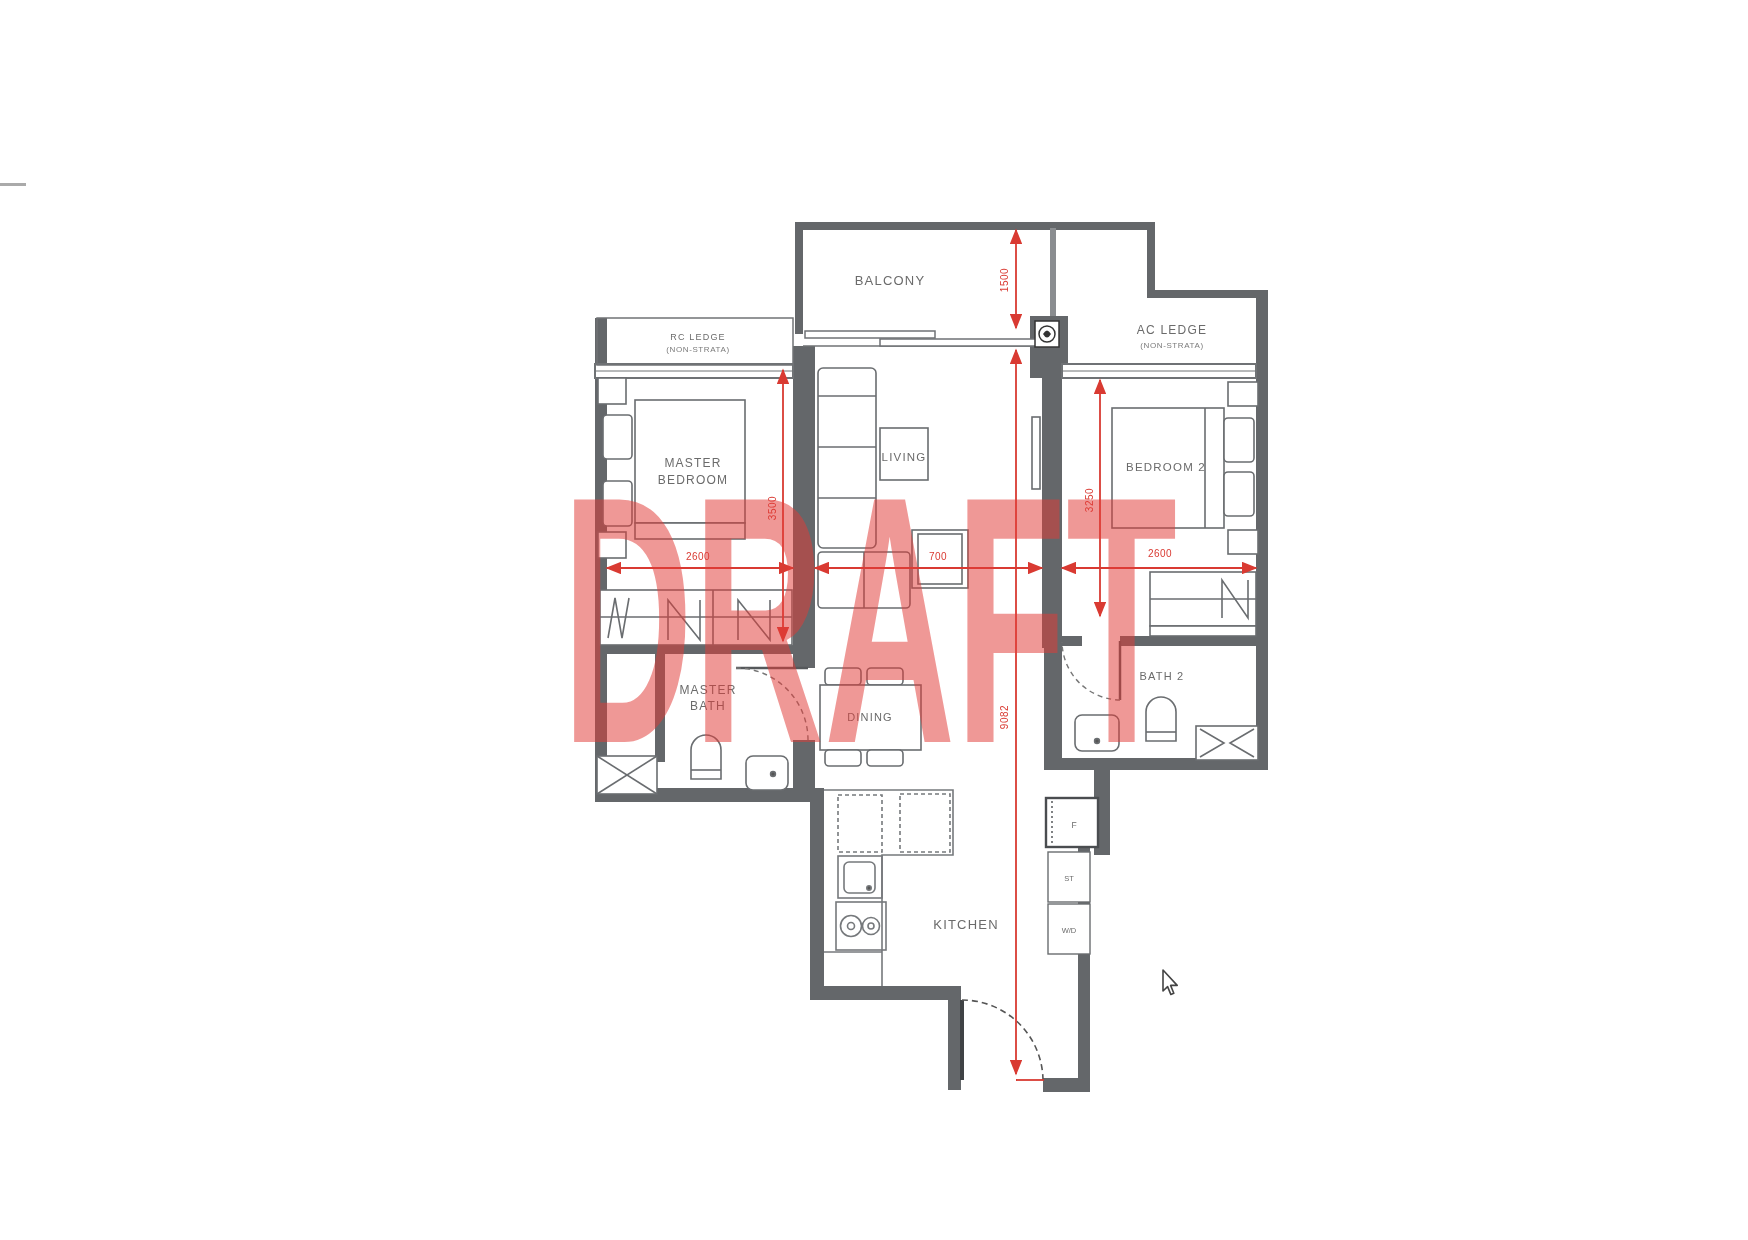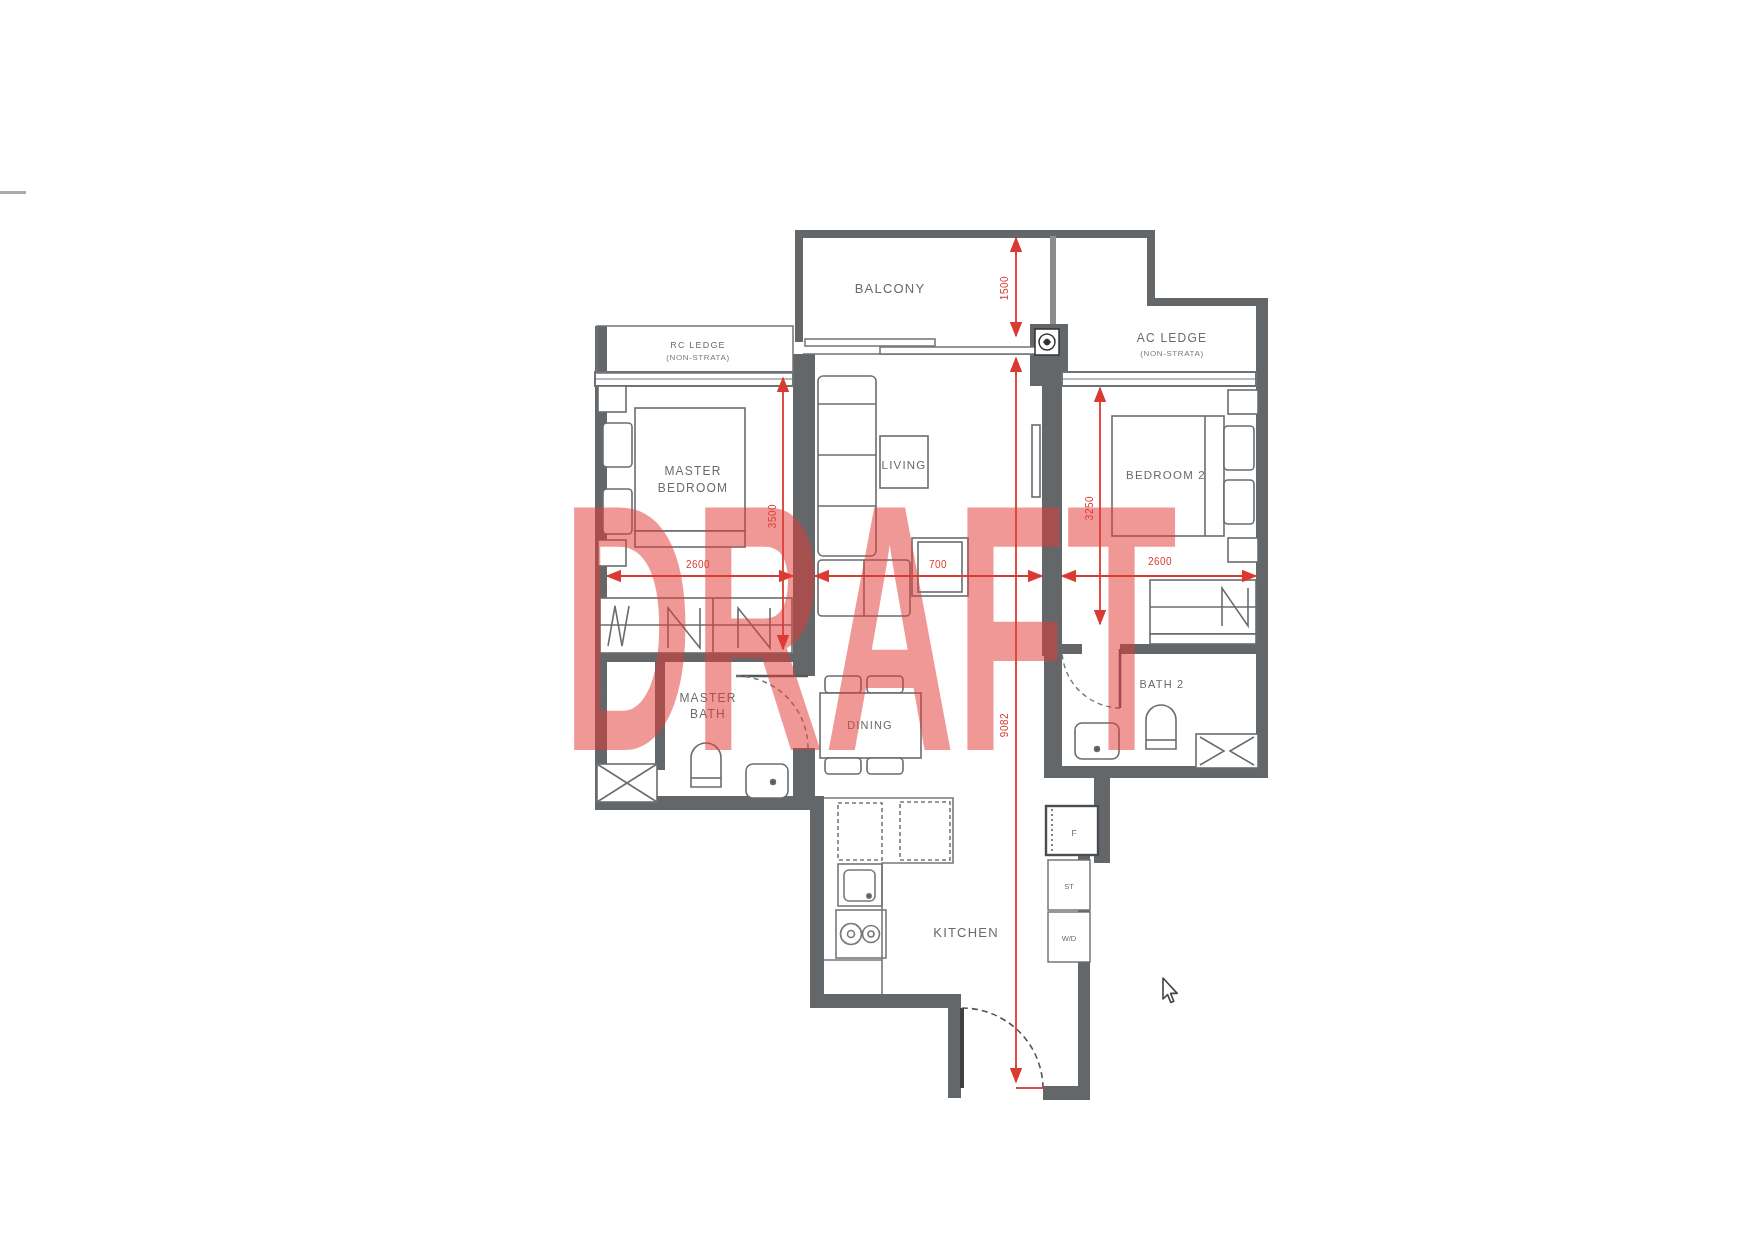--- a/index.html
+++ b/index.html
@@ -1,17 +1,17 @@
 <!DOCTYPE html>
 <html><head>
 <meta charset="utf-8">
 <style>
   html,body{margin:0;padding:0;background:#ffffff;}
   .stage{position:relative;width:1748px;height:1192px;background:#ffffff;overflow:hidden;
-         font-family:"Liberation Sans","DejaVu Sans",sans-serif;margin-top:8px;}
+         font-family:"Liberation Sans","DejaVu Sans",sans-serif;}
   svg{position:absolute;left:0;top:0;}
   text{font-family:"Liberation Sans","DejaVu Sans",sans-serif;}
   .roomlbl{fill:#6b6b6b;letter-spacing:1.2px;}
   .sublbl{fill:#7a7a7a;letter-spacing:0.6px;}
   .dimtxt{fill:#d93a32;letter-spacing:0.5px;}
   .appl{fill:#6b6b6b;}
 </style>
 </head>
 <body>
 

